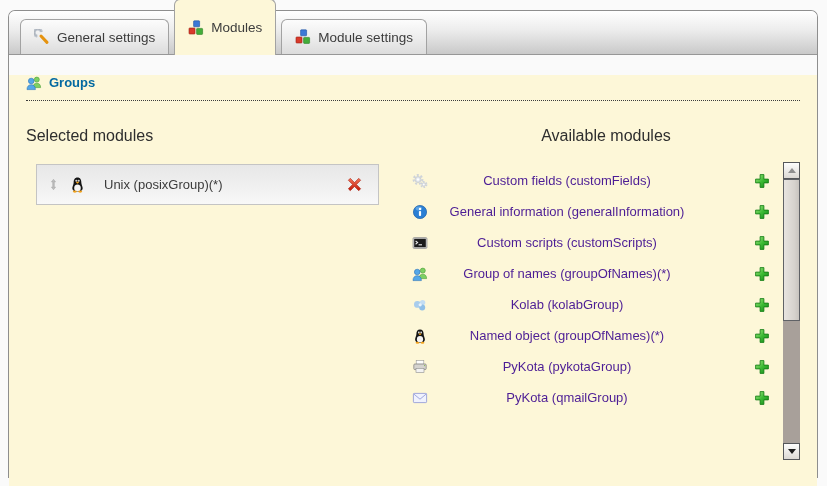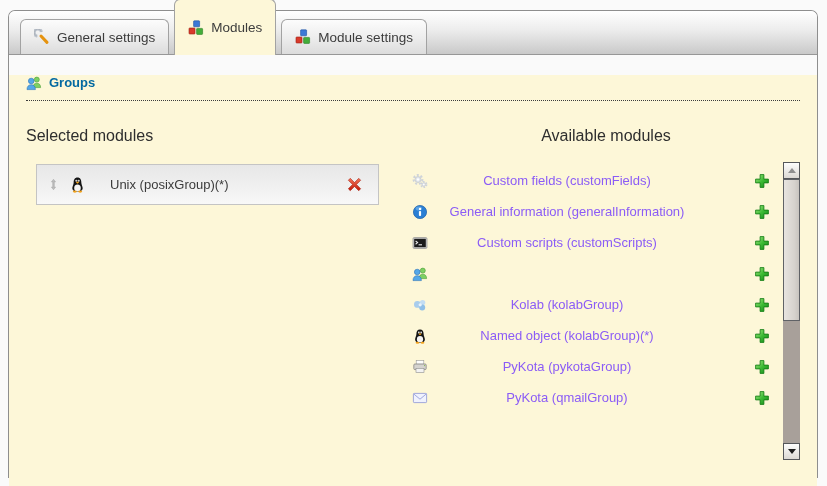--- a/index.html
+++ b/index.html
@@ -30,29 +30,29 @@
   .columns { display:flex; margin:26px 17px 0; }
   .col-left  { width:354px; flex:none; }
   .col-right { flex:1; margin-left:32px; position:relative;text-align:center; }
   .col-label { font-size:16px; color:#2e2e2e; height:16px; }
 
   
   .selected-box { margin:21px 0 0 10px; width:343px; height:41px;
                   border:1px solid #c4c4c4;
                   background:linear-gradient(180deg,#e7e7e7 0%,#f0f0f0 55%,#f8f8f8 100%);
                   display:flex; align-items:center; padding:0 10px; cursor:move; }
-  .selected-box .mod-label { margin-left:24px; font-size:13px; color:#3b3b3b; }
+  .selected-box .mod-label { margin-left:18px; font-size:13px; color:#3b3b3b; }
   .selected-box .drag { margin-right:9px; }
   .selected-box .del { margin-left:auto; margin-right:5px; cursor:pointer; }
 
   
   .avail-list { margin-top:22px; padding-right:30px; }
   .avail-row { display:flex; align-items:center; min-height:31px; }
   .avail-row .mico { flex:none; margin-right:8px; display:flex; }
-  .avail-label { flex:1; max-width:262px; font-size:13px; color:#8b5cf6; line-height:1.22; }
+  .avail-label { flex:1; max-width:262px; font-size:13px; color:#4c1d95; line-height:1.22; }
   .add-btn { margin-left:auto; cursor:pointer; display:flex; }
 
   
   .vscroll { position:absolute; top:35px; right:0; width:17px; height:298px;
              background:#a8a09a; }
   .sb-btn { position:absolute; left:0; width:17px; height:17px;
             background:linear-gradient(180deg,#fdfdfc 0%,#dcd9d4 100%);
             border:1px solid #55575a; display:flex; align-items:center; justify-content:center;
             cursor:pointer; }
   .sb-up { top:0; } .sb-down { bottom:0; }
@@ -268,20 +268,21 @@
                 </svg>
               </span>
           </div>
 
           <div class="avail-row">
             <span class="mico">
                 <svg width="16" height="16">
                   <use href="#i-people"></use>
                 </svg>
               </span>
+            <span class="avail-label">Group of names (groupOfNames)(*)</span>
             <span class="add-btn">
                 <svg width="16" height="16">
                   <use href="#i-plus"></use>
                 </svg>
               </span>
           </div>
 
 
           <div class="avail-row">
             <span class="mico">
@@ -296,21 +297,21 @@
                 </svg>
               </span>
           </div>
 
           <div class="avail-row">
             <span class="mico">
                 <svg width="16" height="16">
                   <use href="#i-tux"></use>
                 </svg>
               </span>
-            <span class="avail-label">Named object (kolabGroup)(*)</span>
+            <span class="avail-label">Named object (groupOfNames)(*)</span>
             <span class="add-btn">
                 <svg width="16" height="16">
                   <use href="#i-plus"></use>
                 </svg>
               </span>
           </div>
 
 
           <div class="avail-row">
             <span class="mico">

